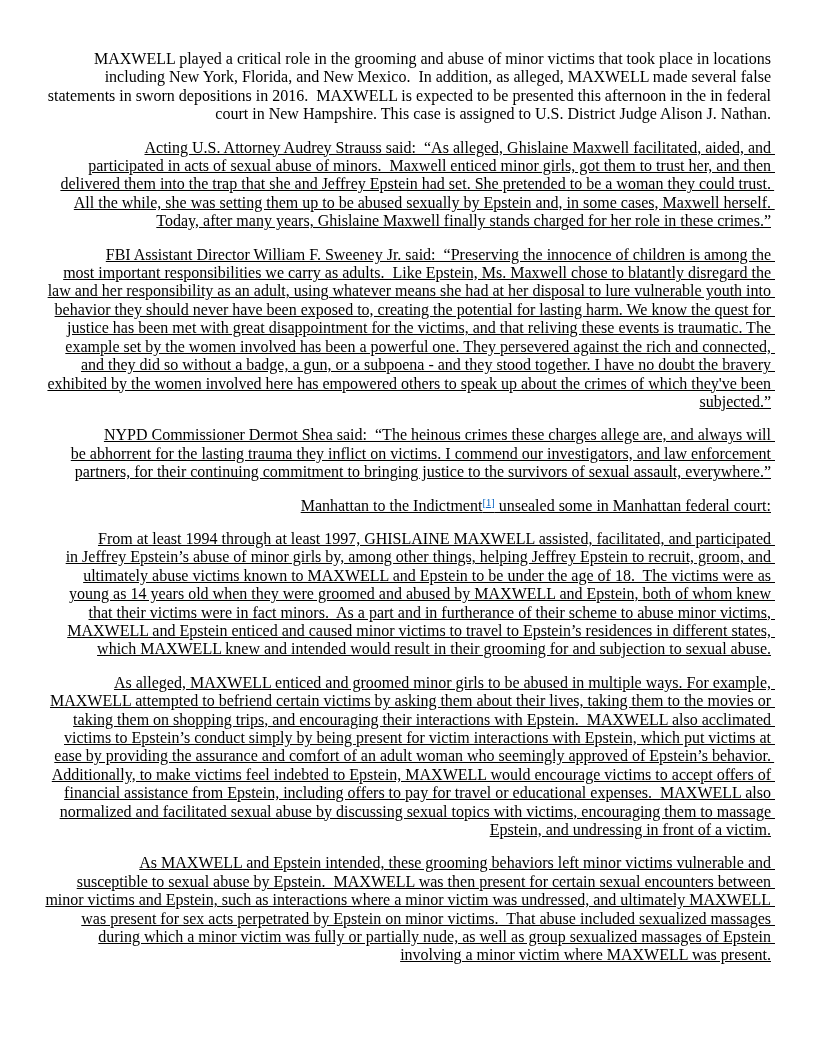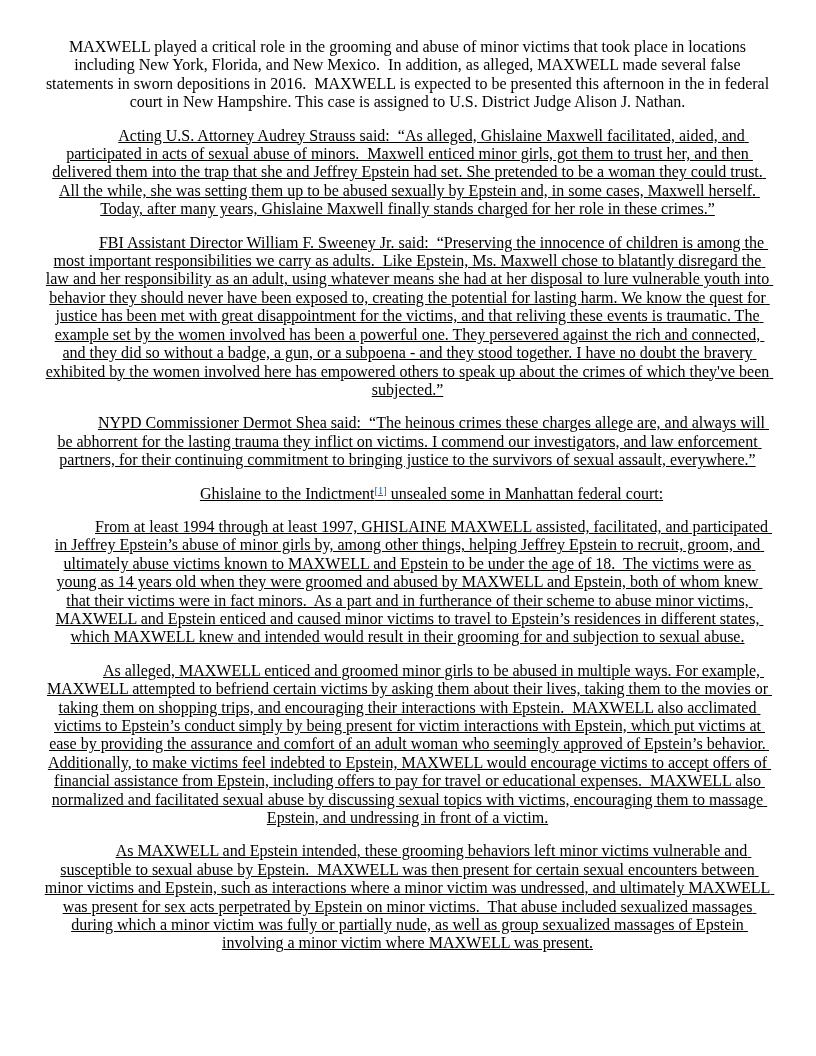--- a/index.html
+++ b/index.html
@@ -14,23 +14,23 @@
     background: #ffffff;
     box-sizing: border-box;
     padding: 38px 45px 40px 44px;
     overflow: hidden;
     font-family: "Liberation Serif", "DejaVu Serif", serif;
     font-size: 16px;
     line-height: 18.4px;
     color: #000000;
   }
   p.para {
-    margin: 0 0 15px 0;
+    margin: 12px 0 15px 0;
     white-space: pre-wrap;
-    text-align: center;
+    text-align: right;
   }
   p.para.indent {
     text-indent: 48px;
     text-decoration: underline;
   }
   p.para.bold {
     font-weight: bold;
   }
   a.footnote-ref {
     color: #0563C1;
@@ -48,21 +48,21 @@
 
   <p class="para">MAXWELL played a critical role in the grooming and abuse of minor victims that took place in locations including New York, Florida, and New Mexico.  In addition, as alleged, MAXWELL made several false statements in sworn depositions in 2016.  MAXWELL is expected to be presented this afternoon in the in federal court in New Hampshire. This case is assigned to U.S. District Judge Alison J. Nathan.</p>
 
   <p class="para indent">Acting U.S. Attorney Audrey Strauss said:  “As alleged, Ghislaine Maxwell facilitated, aided, and participated in acts of sexual abuse of minors.  Maxwell enticed minor girls, got them to trust her, and then delivered them into the trap that she and Jeffrey Epstein had set. She pretended to be a woman they could trust. All the while, she was setting them up to be abused sexually by Epstein and, in some cases, Maxwell herself. Today, after many years, Ghislaine Maxwell finally stands charged for her role in these crimes.”</p>
 
   <p class="para indent">FBI Assistant Director William F. Sweeney Jr. said:  “Preserving the innocence of children is among the most important responsibilities we carry as adults.  Like Epstein, Ms. Maxwell chose to blatantly disregard the law and her responsibility as an adult, using whatever means she had at her disposal to lure vulnerable youth into behavior they should never have been exposed to, creating the potential for lasting harm. We know the quest for justice has been met with great disappointment for the victims, and that reliving these events is traumatic. The example set by the women involved has been a powerful one. They persevered against the rich and connected, and they did so without a badge, a gun, or a subpoena - and they stood together. I have no doubt the bravery exhibited by the women involved here has empowered others to speak up about the crimes of which they've been subjected.”</p>
 
   <p class="para indent">NYPD Commissioner Dermot Shea said:  “The heinous crimes these charges allege are, and always will be abhorrent for the lasting trauma they inflict on victims. I commend our investigators, and law enforcement partners, for their continuing commitment to bringing justice to the survivors of sexual assault, everywhere.”</p>
 
 
-  <p class="para indent"><span>Ghislaine to the Indictment</span><a class="footnote-ref">[1]</a><span> unsealed some in Manhattan federal court:</span></p>
+  <p class="para indent"><span>Manhattan to the Indictment</span><a class="footnote-ref">[1]</a><span> unsealed some in Manhattan federal court:</span></p>
 
   <p class="para indent">From at least 1994 through at least 1997, GHISLAINE MAXWELL assisted, facilitated, and participated in Jeffrey Epstein’s abuse of minor girls by, among other things, helping Jeffrey Epstein to recruit, groom, and ultimately abuse victims known to MAXWELL and Epstein to be under the age of 18.  The victims were as young as 14 years old when they were groomed and abused by MAXWELL and Epstein, both of whom knew that their victims were in fact minors.  As a part and in furtherance of their scheme to abuse minor victims, MAXWELL and Epstein enticed and caused minor victims to travel to Epstein’s residences in different states, which MAXWELL knew and intended would result in their grooming for and subjection to sexual abuse.</p>
 
   <p class="para indent">As alleged, MAXWELL enticed and groomed minor girls to be abused in multiple ways. For example, MAXWELL attempted to befriend certain victims by asking them about their lives, taking them to the movies or taking them on shopping trips, and encouraging their interactions with Epstein.  MAXWELL also acclimated victims to Epstein’s conduct simply by being present for victim interactions with Epstein, which put victims at ease by providing the assurance and comfort of an adult woman who seemingly approved of Epstein’s behavior. Additionally, to make victims feel indebted to Epstein, MAXWELL would encourage victims to accept offers of financial assistance from Epstein, including offers to pay for travel or educational expenses.  MAXWELL also normalized and facilitated sexual abuse by discussing sexual topics with victims, encouraging them to massage Epstein, and undressing in front of a victim.</p>
 
   <p class="para indent">As MAXWELL and Epstein intended, these grooming behaviors left minor victims vulnerable and susceptible to sexual abuse by Epstein.  MAXWELL was then present for certain sexual encounters between minor victims and Epstein, such as interactions where a minor victim was undressed, and ultimately MAXWELL was present for sex acts perpetrated by Epstein on minor victims.  That abuse included sexualized massages during which a minor victim was fully or partially nude, as well as group sexualized massages of Epstein involving a minor victim where MAXWELL was present.</p>
 
 </div>
 
 </body></html>

